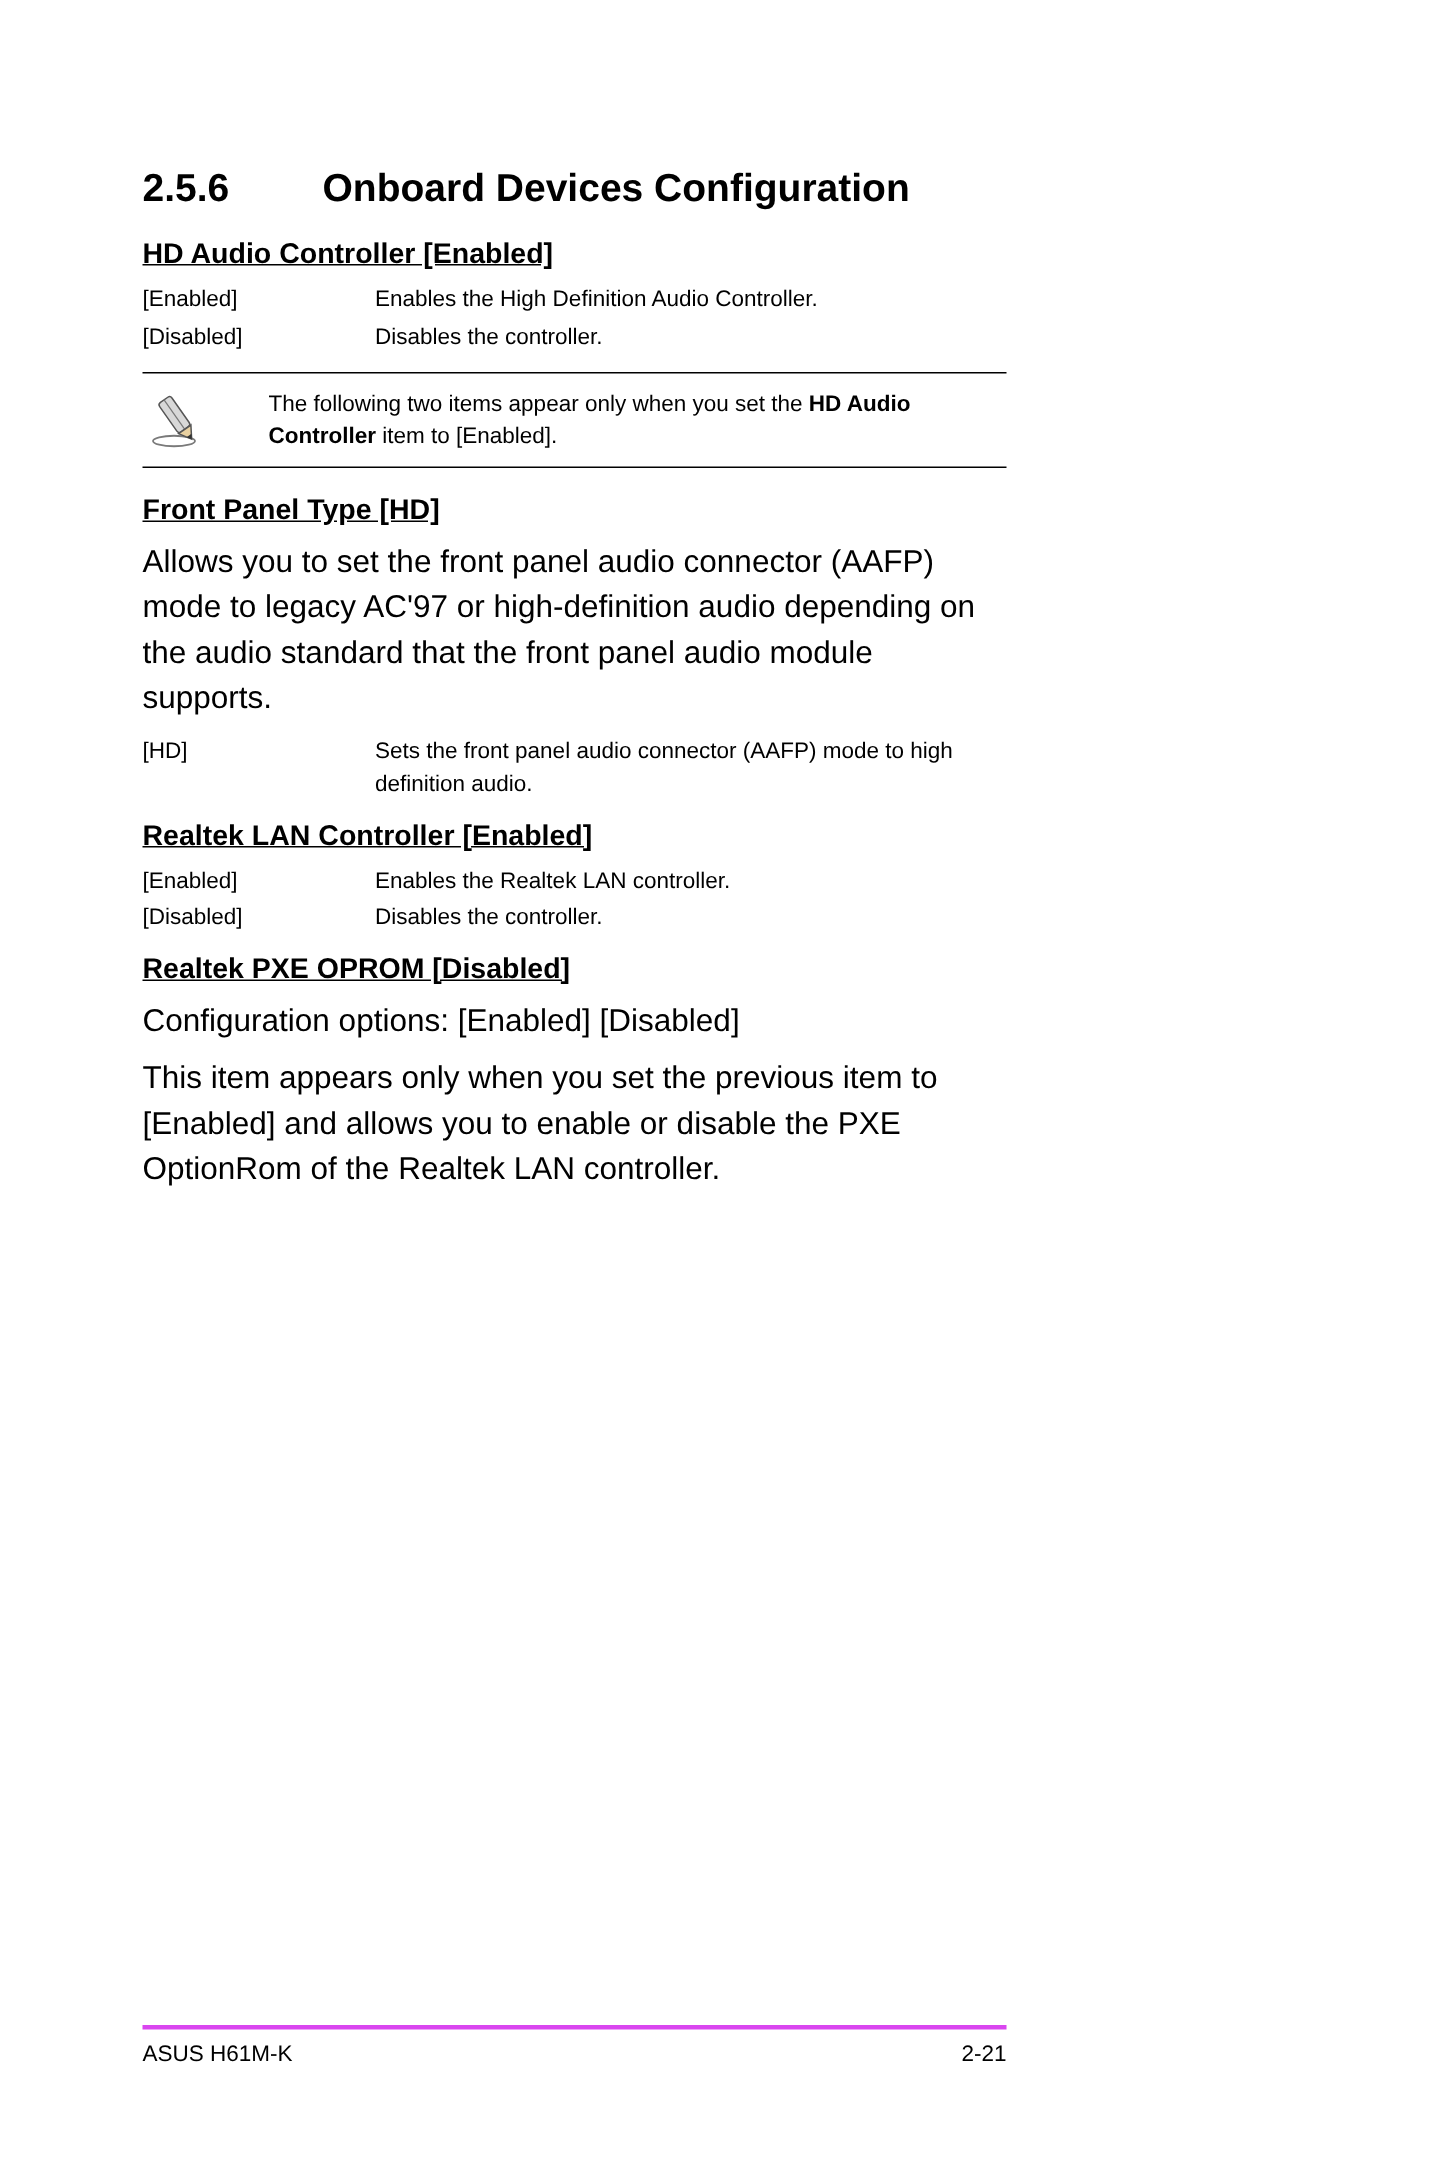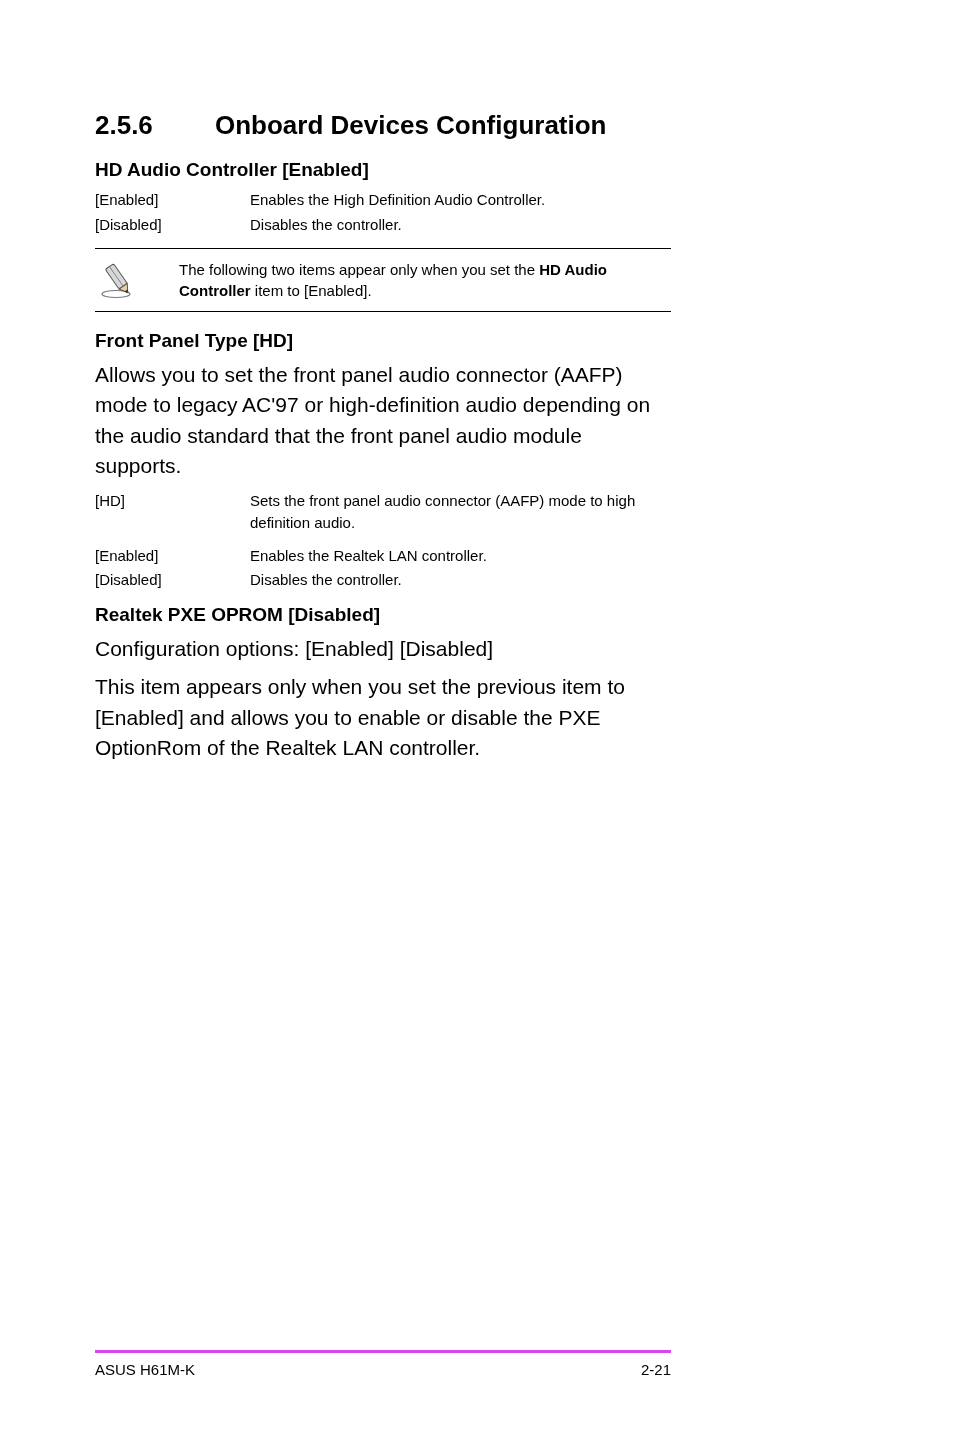--- a/index.html
+++ b/index.html
@@ -27,20 +27,21 @@
   }
   .h2 .num {
     display: inline-block;
     width: 120px;
   }
   .h3 {
     font-size: 19px;
     font-weight: bold;
     margin-top: 12px;
     margin-bottom: 8px;
+    text-decoration: underline;
   }
   .option-row {
     display: flex;
     font-size: 15px;
     line-height: 1.5;
     margin-bottom: 2px;
   }
   .option-key {
     width: 155px;
     flex-shrink: 0;
@@ -131,20 +132,21 @@
   <div class="section-block">
     <div class="h3">Front Panel Type [HD]</div>
     <div class="body-text">Allows you to set the front panel audio connector (AAFP) mode to legacy AC'97 or high-definition audio depending on the audio standard that the front panel audio module supports.</div>
     <div class="option-row">
       <div class="option-key">[HD]</div>
       <div class="option-val">Sets the front panel audio connector (AAFP) mode to high definition audio.</div>
     </div>
   </div>
 
   <div class="section-block">
+    <div class="h3">Realtek LAN Controller [Enabled]</div>
     <div class="option-row">
       <div class="option-key">[Enabled]</div>
       <div class="option-val">Enables the Realtek LAN controller.</div>
     </div>
     <div class="option-row">
       <div class="option-key">[Disabled]</div>
       <div class="option-val">Disables the controller.</div>
     </div>
   </div>
 

